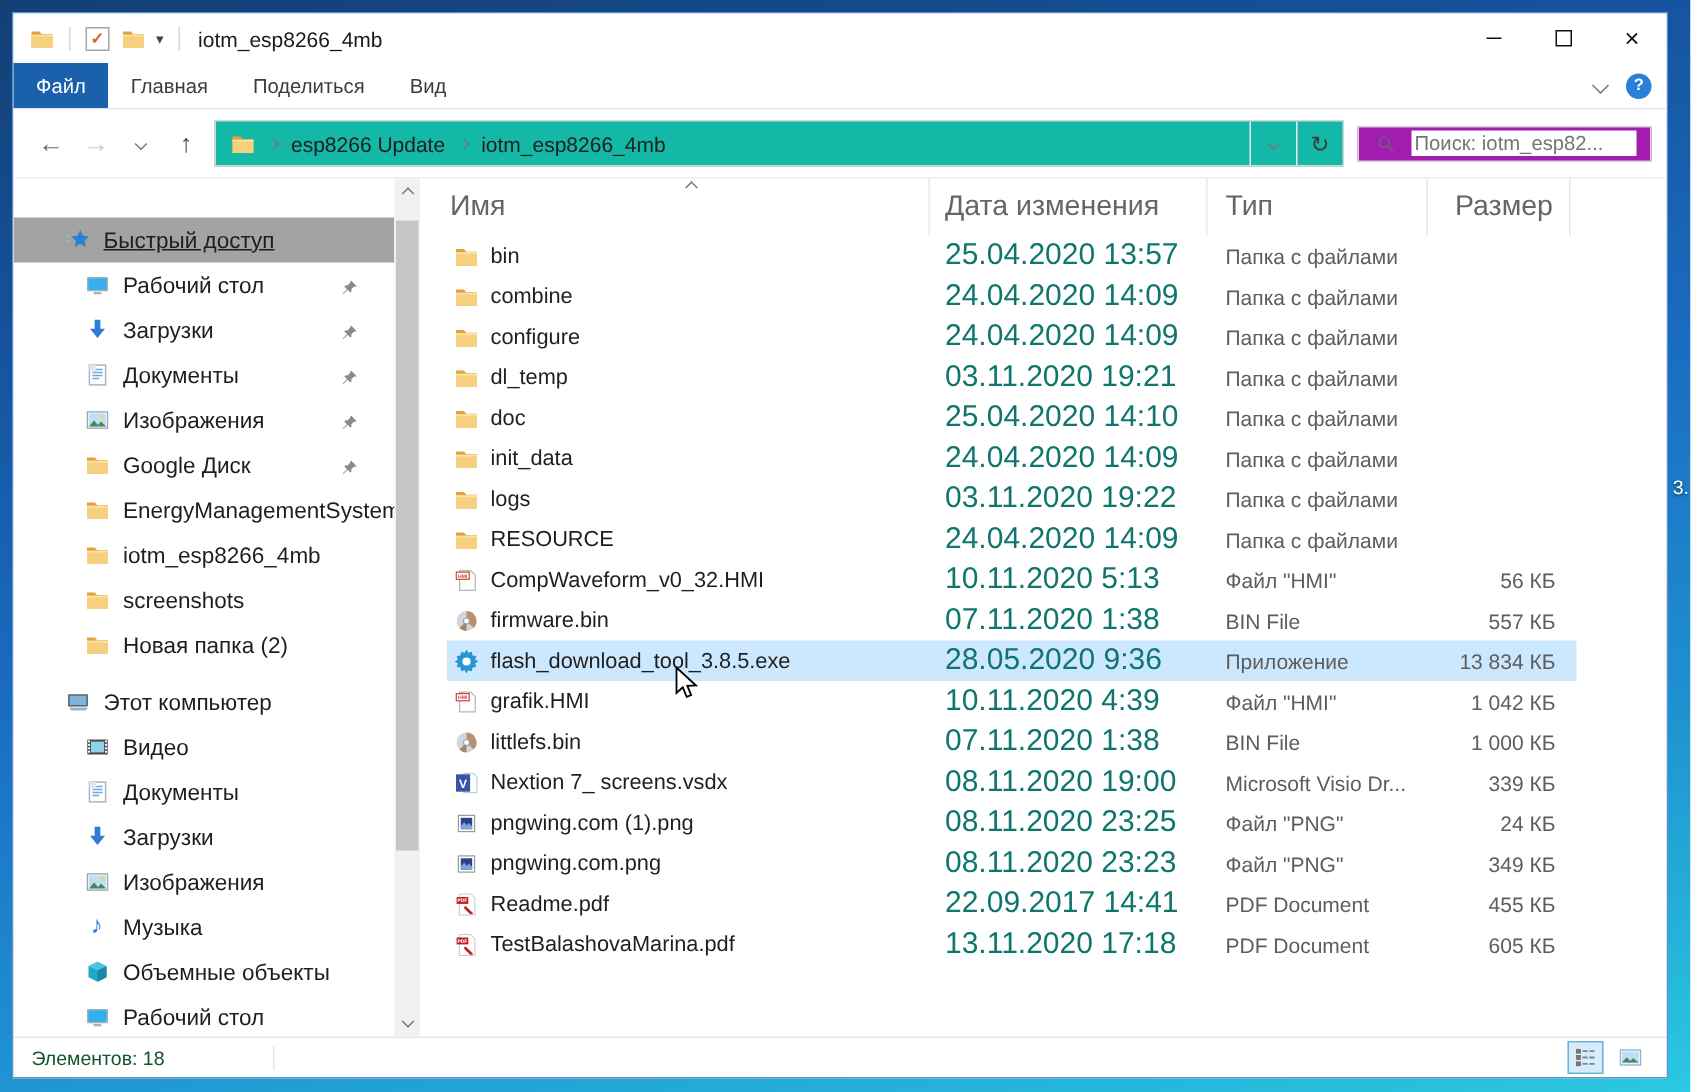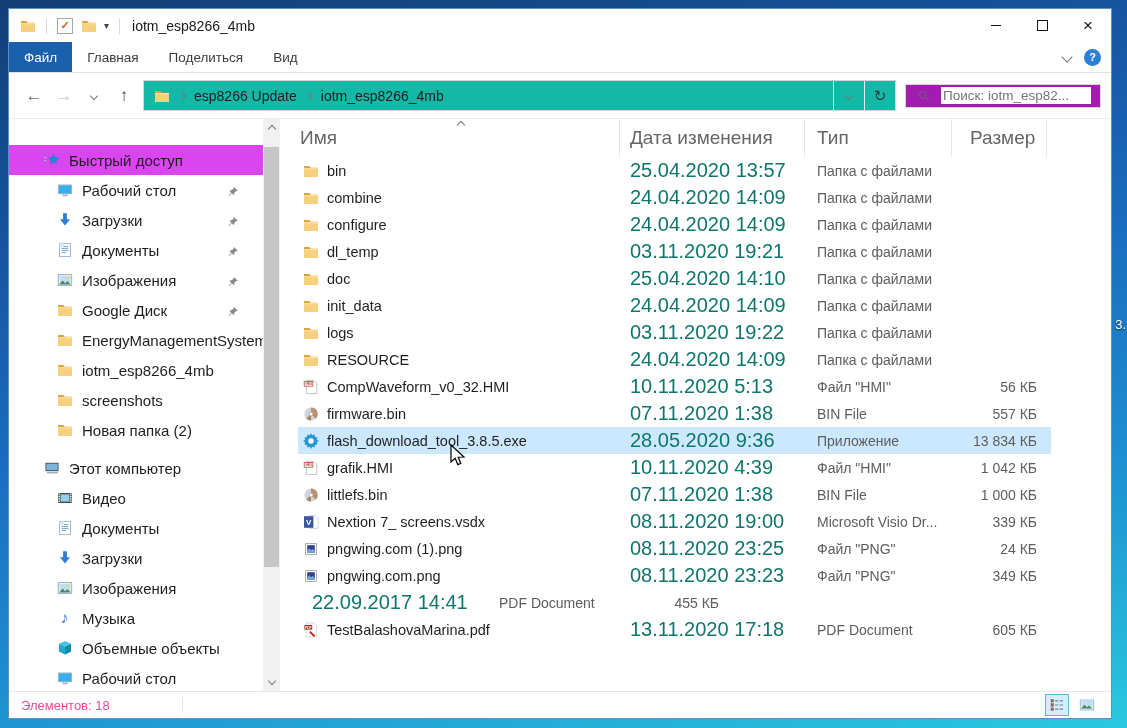--- a/index.html
+++ b/index.html
@@ -62,21 +62,21 @@
   .search-box input{border:none;outline:none;flex:1;min-width:0;font-size:13.5px;
     font-family:"Liberation Sans",sans-serif;color:#333;}
   .search-box input::placeholder{color:#757575;opacity:1;}
 
   
   .main{flex:1;min-height:0;display:flex;background:#fff;}
   .sidebar{width:254px;flex:none;padding-top:26px;overflow:hidden;font-size:15px;}
   .side-item{height:30px;display:flex;align-items:center;padding-left:34px;position:relative;
     color:#1e1e1e;white-space:nowrap;}
   .side-item.lvl1{padding-left:47px;}
-  .side-item.selected{background:#d946ef;}
+  .side-item.selected{background:#a3a3a3;text-decoration:underline;}
   .side-item .ic{margin-right:9px;}
   .side-gap{height:8px;}
   .pin{position:absolute;right:13px;top:8px;}
 
   .side-scroll{width:17px;flex:none;background:#f1f1f1;position:relative;}
   .ss-arrow{position:absolute;left:0;width:17px;height:16px;display:flex;align-items:center;justify-content:center;}
   .ss-arrow.top{top:2px;} .ss-arrow.bottom{bottom:2px;}
   .ss-thumb{position:absolute;left:1px;right:1px;top:28px;height:420px;background:#c6c6c6;}
 
   
@@ -91,21 +91,21 @@
   .fl-row{height:27px;display:flex;align-items:center;margin-left:18px;padding-left:4px;
     width:749px;box-sizing:content-box;font-size:14.5px;color:#1f1f1f;}
   .fl-row.selected{background:#cce8ff;}
   .r-name{width:318px;display:flex;align-items:center;gap:8px;overflow:hidden;white-space:nowrap;box-sizing:border-box;}
   .r-date{width:185px;padding-left:10px;box-sizing:border-box;color:#0f766e;font-size:20px;white-space:nowrap;}
   .r-type{width:147px;padding-left:12px;box-sizing:border-box;color:#5d5d5d;font-size:14px;white-space:nowrap;overflow:hidden;}
   .r-size{width:95px;box-sizing:border-box;color:#5d5d5d;font-size:14px;text-align:right;padding-right:10px;white-space:nowrap;}
 
   
   .statusbar{height:26px;flex:none;border-top:1px solid #e6e6e6;display:flex;align-items:center;
-    padding:0 12px;font-size:13px;color:#ec4899;background:#fff;}
+    padding:0 12px;font-size:13px;color:#14532d;background:#fff;}
   .sb-sep{width:1px;height:16px;background:#e3e3e3;margin-left:72px;}
   .sb-views{margin-left:auto;display:flex;gap:6px;}
   .view-btn{width:24px;height:22px;display:flex;align-items:center;justify-content:center;
     border:1px solid transparent;box-sizing:border-box;}
   .view-btn.active{background:#d6ecf8;border-color:#68b3dd;}
 
   
   .ic{width:17px;height:17px;display:inline-flex;align-items:center;justify-content:center;flex:none;}
   .ic svg{width:16px;height:16px;display:block;}
   .ic.small svg{width:12px;height:12px;}
@@ -680,20 +680,31 @@
                   <path d="M4.2 9.6l2.2-2.4 1.8 2 1.4-1.5 2.2 2.3v1.8H4.2z" fill="#7ca6d8"></path>
                 </svg>
               </span>
               <span>pngwing.com.png</span>
             </div>
             <div class="r-date">08.11.2020 23:23</div>
             <div class="r-type">Файл "PNG"</div>
             <div class="r-size">349 КБ</div>
           </div>
           <div class="fl-row">
+            <div class="r-name">
+              <span class="ic">
+                <svg viewBox="0 0 16 16">
+                  <path d="M3.2 1h7.6l2.8 2.8V15H3.2z" fill="#fff" stroke="#c9c9c9" stroke-width="0.7"></path>
+                  <rect x="1.4" y="3" width="7.8" height="4.6" fill="#c11e1e"></rect>
+                  <text x="5.3" y="6.6" font-size="3.3" fill="#fff" text-anchor="middle" font-weight="bold" font-family="Liberation Sans,sans-serif">PDF</text>
+                  <path d="M7.2 8.8l5.4 5.2-2 .7-4.4-4.4z" fill="#c11e1e"></path>
+                </svg>
+              </span>
+              <span>Readme.pdf</span>
+            </div>
             <div class="r-date">22.09.2017 14:41</div>
             <div class="r-type">PDF Document</div>
             <div class="r-size">455 КБ</div>
           </div>
           <div class="fl-row">
             <div class="r-name">
               <span class="ic">
                 <svg viewBox="0 0 16 16">
                   <path d="M3.2 1h7.6l2.8 2.8V15H3.2z" fill="#fff" stroke="#c9c9c9" stroke-width="0.7"></path>
                   <rect x="1.4" y="3" width="7.8" height="4.6" fill="#c11e1e"></rect>

